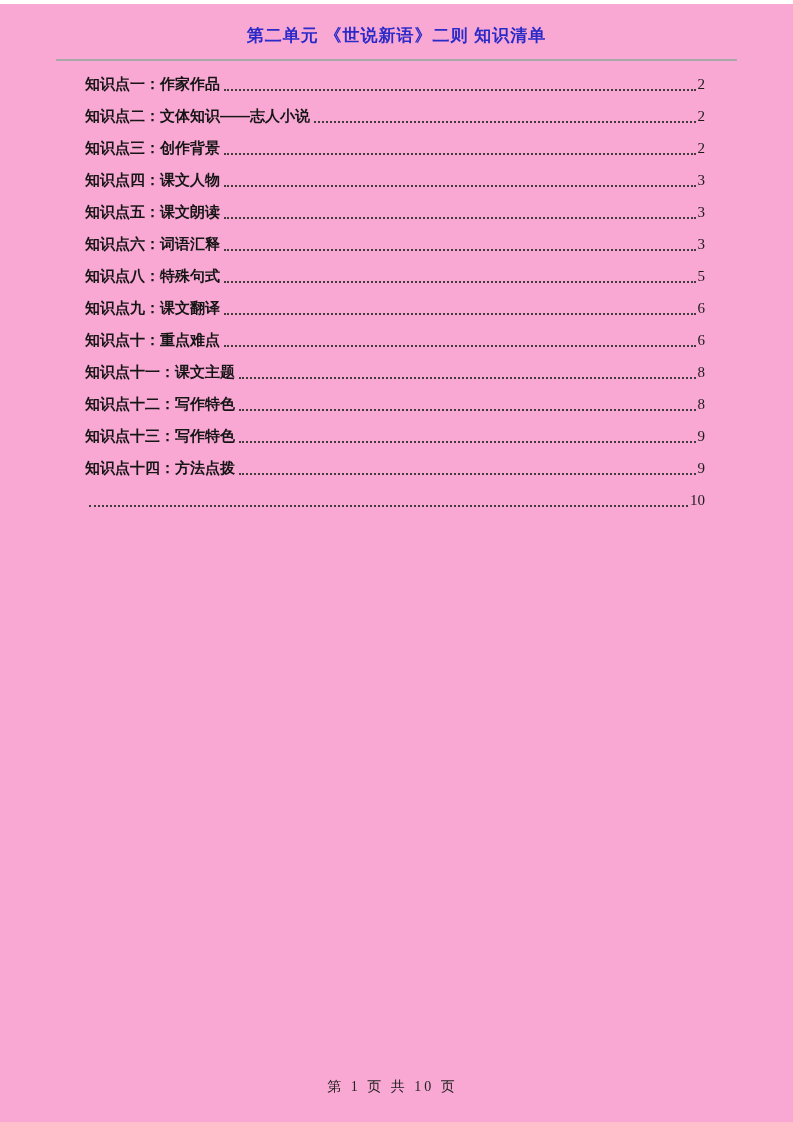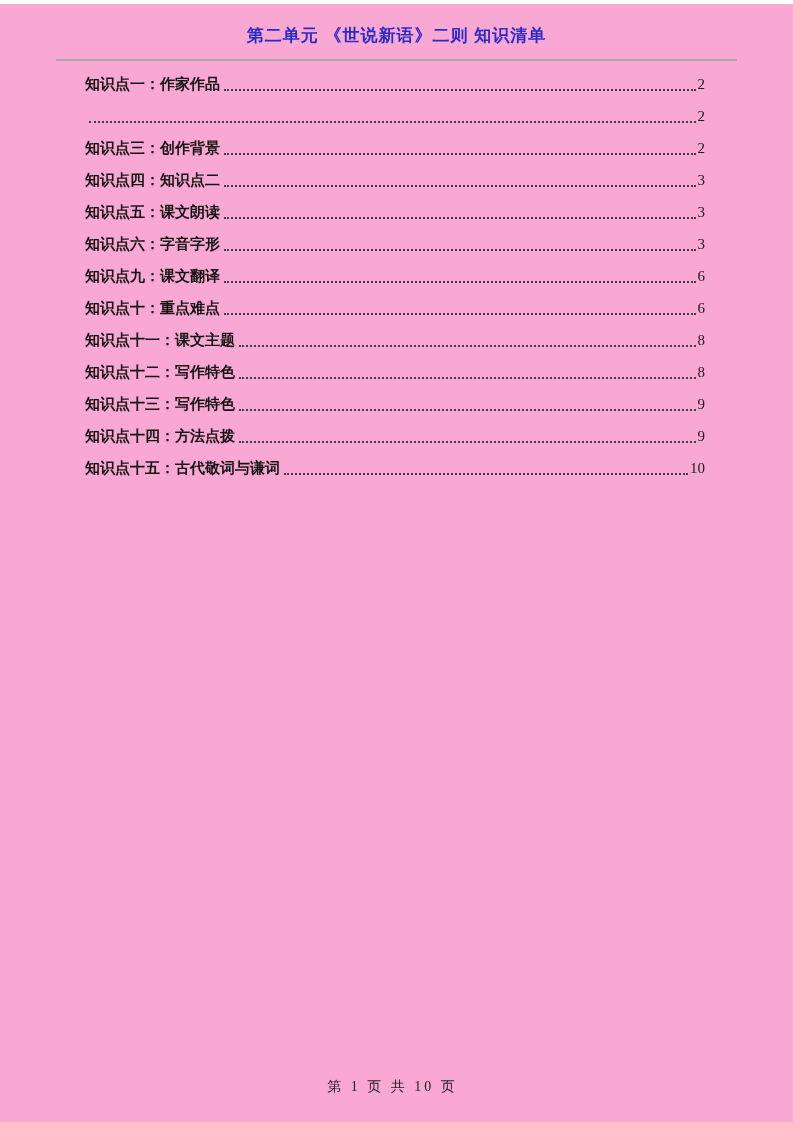--- a/index.html
+++ b/index.html
@@ -79,49 +79,55 @@
   <div class="title-rule"></div>
 
   <div class="toc">
   <div class="toc-row">
     <span class="toc-entry-label">知识点一：作家作品</span>
     <span class="toc-leader"></span>
     <span class="toc-page">2</span>
   </div>
 
   <div class="toc-row">
+    <span class="toc-entry-label">知识点二：文体知识——志人小说</span>
     <span class="toc-leader"></span>
     <span class="toc-page">2</span>
   </div>
 
   <div class="toc-row">
     <span class="toc-entry-label">知识点三：创作背景</span>
     <span class="toc-leader"></span>
     <span class="toc-page">2</span>
   </div>
 
   <div class="toc-row">
-    <span class="toc-entry-label">知识点四：知识点二</span>
+    <span class="toc-entry-label">知识点四：课文人物</span>
     <span class="toc-leader"></span>
     <span class="toc-page">3</span>
   </div>
 
   <div class="toc-row">
     <span class="toc-entry-label">知识点五：课文朗读</span>
     <span class="toc-leader"></span>
     <span class="toc-page">3</span>
   </div>
 
   <div class="toc-row">
-    <span class="toc-entry-label">知识点六：字音字形</span>
+    <span class="toc-entry-label">知识点六：词语汇释</span>
     <span class="toc-leader"></span>
     <span class="toc-page">3</span>
   </div>
 
 
+  <div class="toc-row">
+    <span class="toc-entry-label">知识点八：特殊句式</span>
+    <span class="toc-leader"></span>
+    <span class="toc-page">5</span>
+  </div>
 
   <div class="toc-row">
     <span class="toc-entry-label">知识点九：课文翻译</span>
     <span class="toc-leader"></span>
     <span class="toc-page">6</span>
   </div>
 
   <div class="toc-row">
     <span class="toc-entry-label">知识点十：重点难点</span>
     <span class="toc-leader"></span>
@@ -146,21 +152,20 @@
     <span class="toc-page">9</span>
   </div>
 
   <div class="toc-row">
     <span class="toc-entry-label">知识点十四：方法点拨</span>
     <span class="toc-leader"></span>
     <span class="toc-page">9</span>
   </div>
 
   <div class="toc-row">
-    <span class="toc-entry-label">知识点十五：古代敬词与谦词</span>
     <span class="toc-leader"></span>
     <span class="toc-page">10</span>
   </div>
 </div>
 
   <div class="page-footer">第 1 页 共 10 页</div>
 
 </div>
 
 </body></html>

